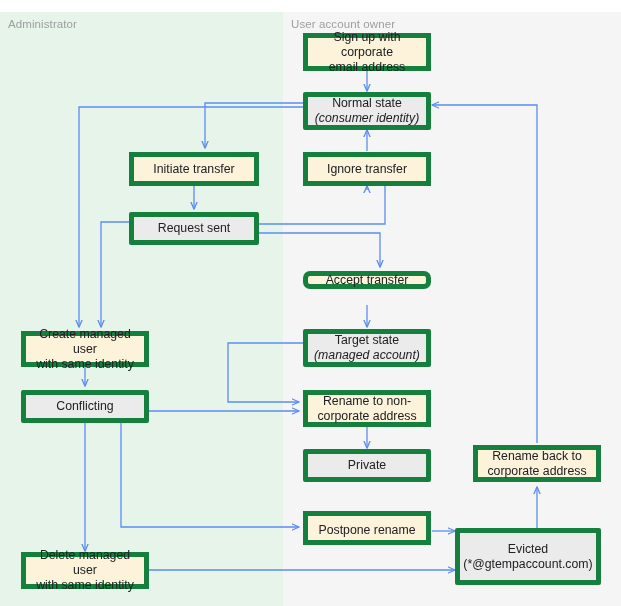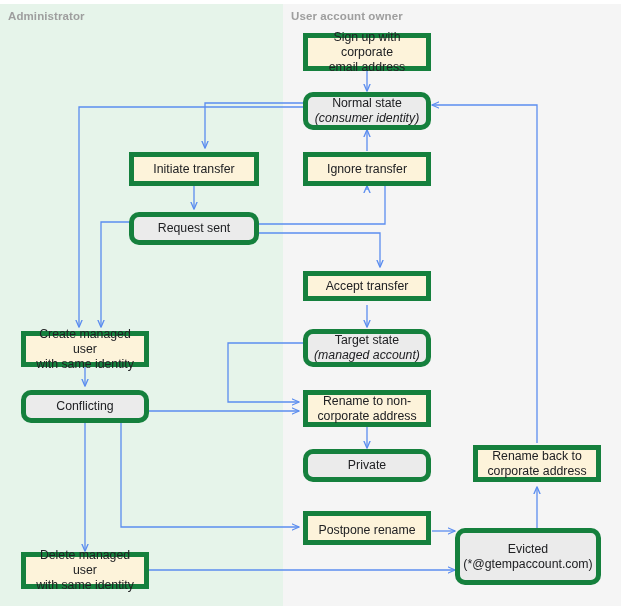--- a/index.html
+++ b/index.html
@@ -3,39 +3,39 @@
 <meta charset="utf-8">
 <style>
   html,body{margin:0;padding:0;background:#ffffff;}
   #canvas{
     position:relative;
     width:621px;height:606px;
     font-family:"Liberation Sans","DejaVu Sans",sans-serif;
     overflow:hidden;
     background:#ffffff;
   }
-  .lane{position:absolute;top:4px;bottom:0;font-weight:bold;}
+  .lane{position:absolute;top:12px;bottom:0;}
   #lane-admin{left:0;width:283px;background:#e6f4ea;}
   #lane-user{left:283px;right:0;background:#f5f5f5;}
   .lane-title{
     position:absolute;top:6px;font-size:11.5px;color:#9e9e9e;
     letter-spacing:.1px;white-space:nowrap;
   }
   #lane-admin .lane-title{left:8px;}
   #lane-user .lane-title{left:8px;}
   svg#wires{position:absolute;left:0;top:0;width:621px;height:606px;}
   .node{
     position:absolute;box-sizing:border-box;
     display:flex;align-items:center;justify-content:center;
     text-align:center;font-size:12.3px;color:#202124;
     line-height:1.22;border:5px solid #15803d;
     padding:2px 4px;
   }
   .node.action{background:#fdf3da;border-radius:0;}
-  .node.state{background:#ebebeb;border-radius:10px;text-align:center;}
+  .node.state{background:#ebebeb;border-radius:2px;text-align:center;}
   .node .l1{display:block;}
   .node .l2{display:block;font-style:italic;}
   .node .l2.plain{font-style:normal;}
 </style>
 </head>
 <body>
 
 <div id="canvas">
 
   <div class="lane" id="lane-admin">
@@ -113,21 +113,21 @@
   </div>
 
   <div class="node action" style="left:303px;top:152px;width:128px;height:34px;">
     <span class="l1">Ignore transfer</span>
   </div>
 
   <div class="node state" style="left:129px;top:212px;width:130px;height:33px;">
     <span class="l1">Request sent</span>
   </div>
 
-  <div class="node action" style="left:303px;top:271px;width:128px;height:30px;">
+  <div class="node action" style="left:303px;top:271px;width:128px;height:18px;border-radius:7px;">
     <span class="l1">Accept transfer</span>
   </div>
 
   <div class="node state" style="left:303px;top:329px;width:128px;height:38px;">
     <span>
       <span class="l1">Target state</span>
       <span class="l2">(managed account)</span>
     </span>
   </div>
 

